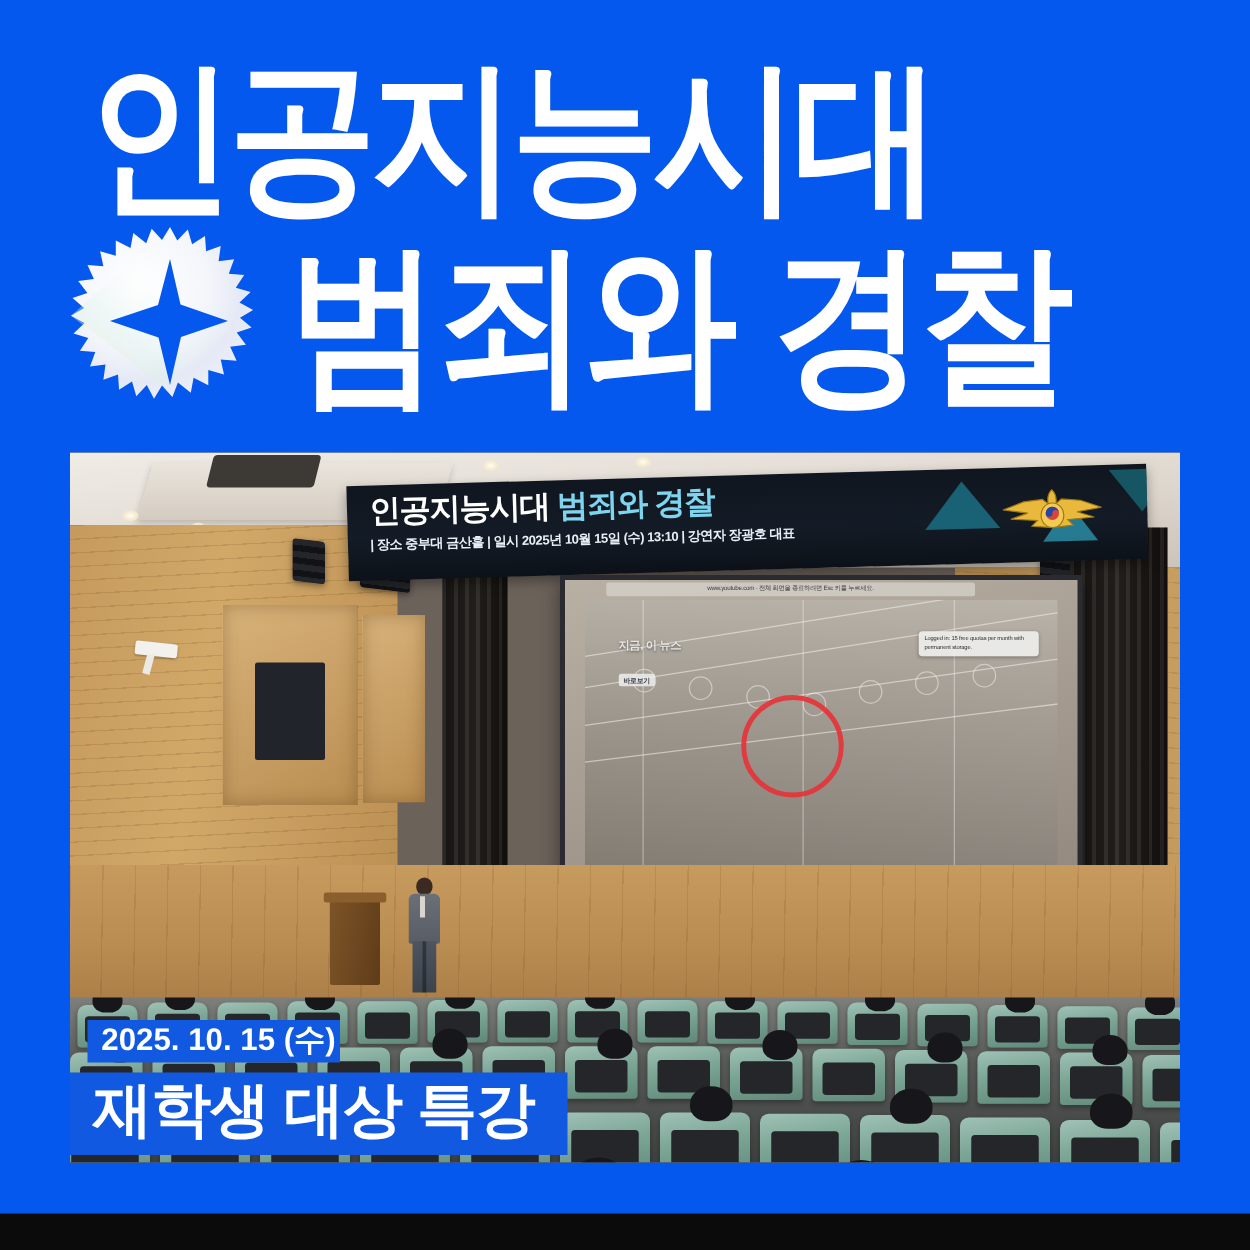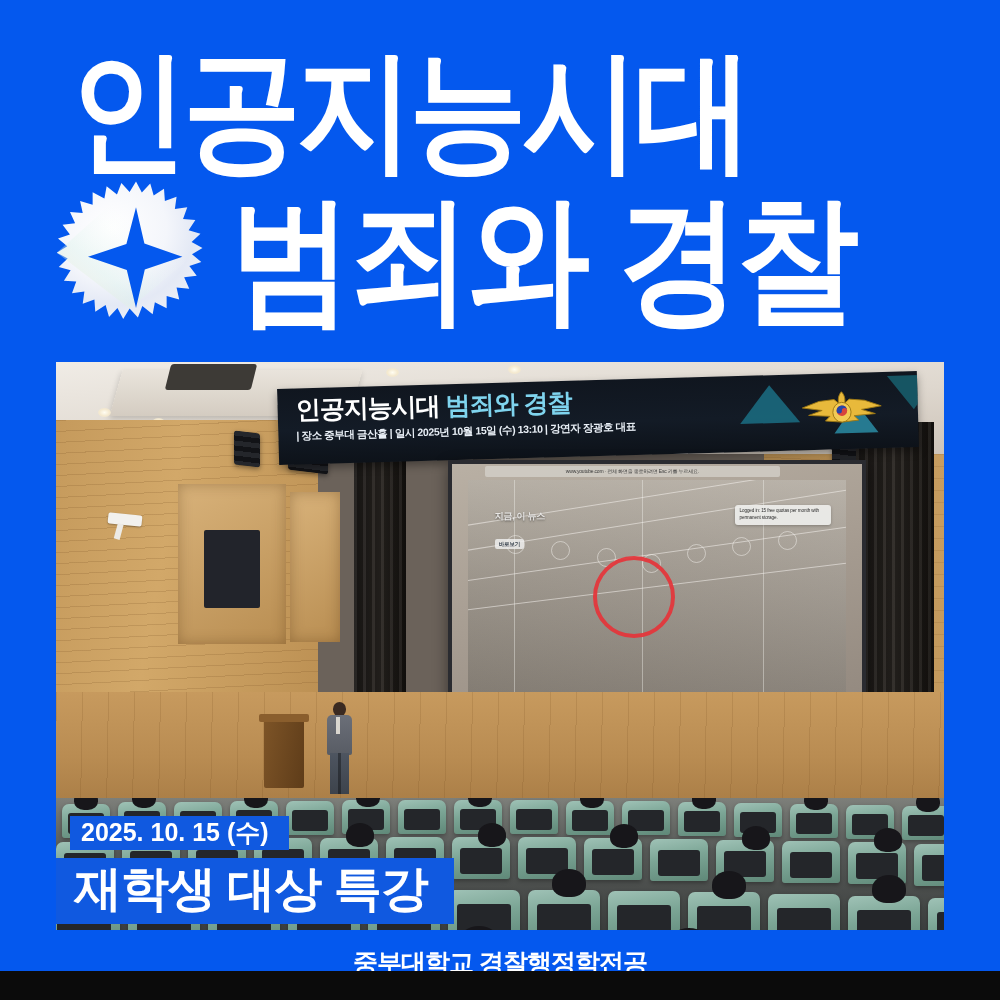--- a/index.html
+++ b/index.html
@@ -311,21 +311,21 @@
   .head {
     position: absolute; background: #17161a;
     border-radius: 50% 50% 42% 42%;
   }
 
   
   .date-badge {
     position: absolute; left: 14px; top: 454px;
     background: #1059e0; color: #ffffff;
     font-size: 25px; font-weight: 800; letter-spacing: 0px;
-    padding: 3px 20px 5px 11px; line-height: 1.05; white-space: nowrap;
+    padding: 3px 3px 5px 11px; line-height: 1.05; white-space: nowrap;
   }
   .target-band {
     position: absolute; left: 0; top: 496px;
     background: #1059e0; color: #ffffff;
     font-size: 48px; font-weight: 900; letter-spacing: -1px;
     padding: 6px 26px 10px 18px; line-height: 1.05; white-space: nowrap;
   }
 
   
   .footer {
@@ -522,15 +522,14 @@
         <div class="head" style="left:612px;top:130px; width:42px; height:34px;"></div>
 
       </div>
 
       <div class="date-badge">2025. 10. 15 (수)</div>
       <div class="target-band">재학생 대상 특강</div>
 
     </div>
   </div>
 
-  <div class="footer">중부대학교 경찰행정학전공</div>
 
 </div>
 
 </body></html>

